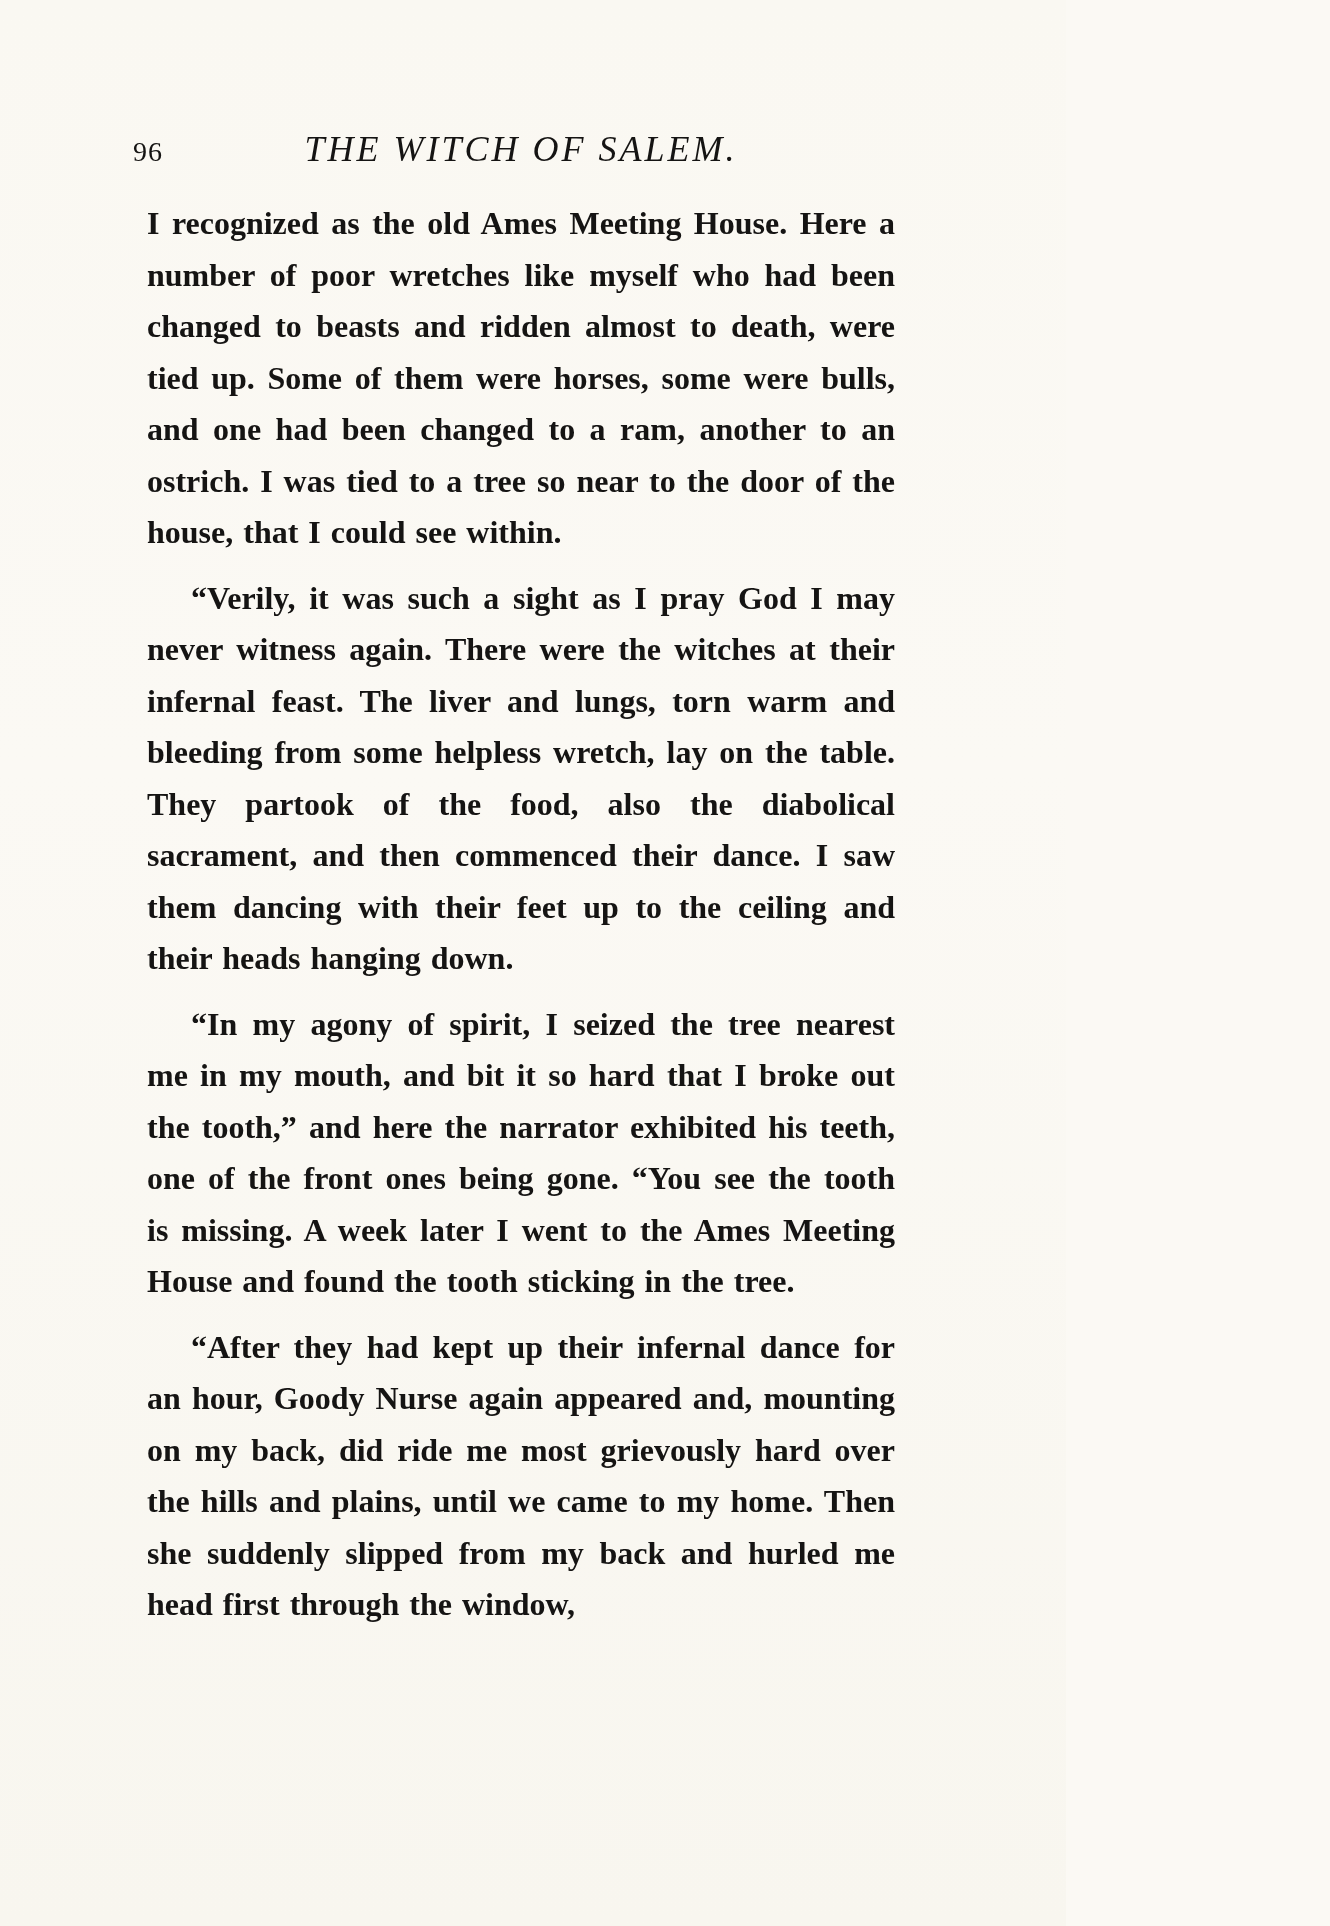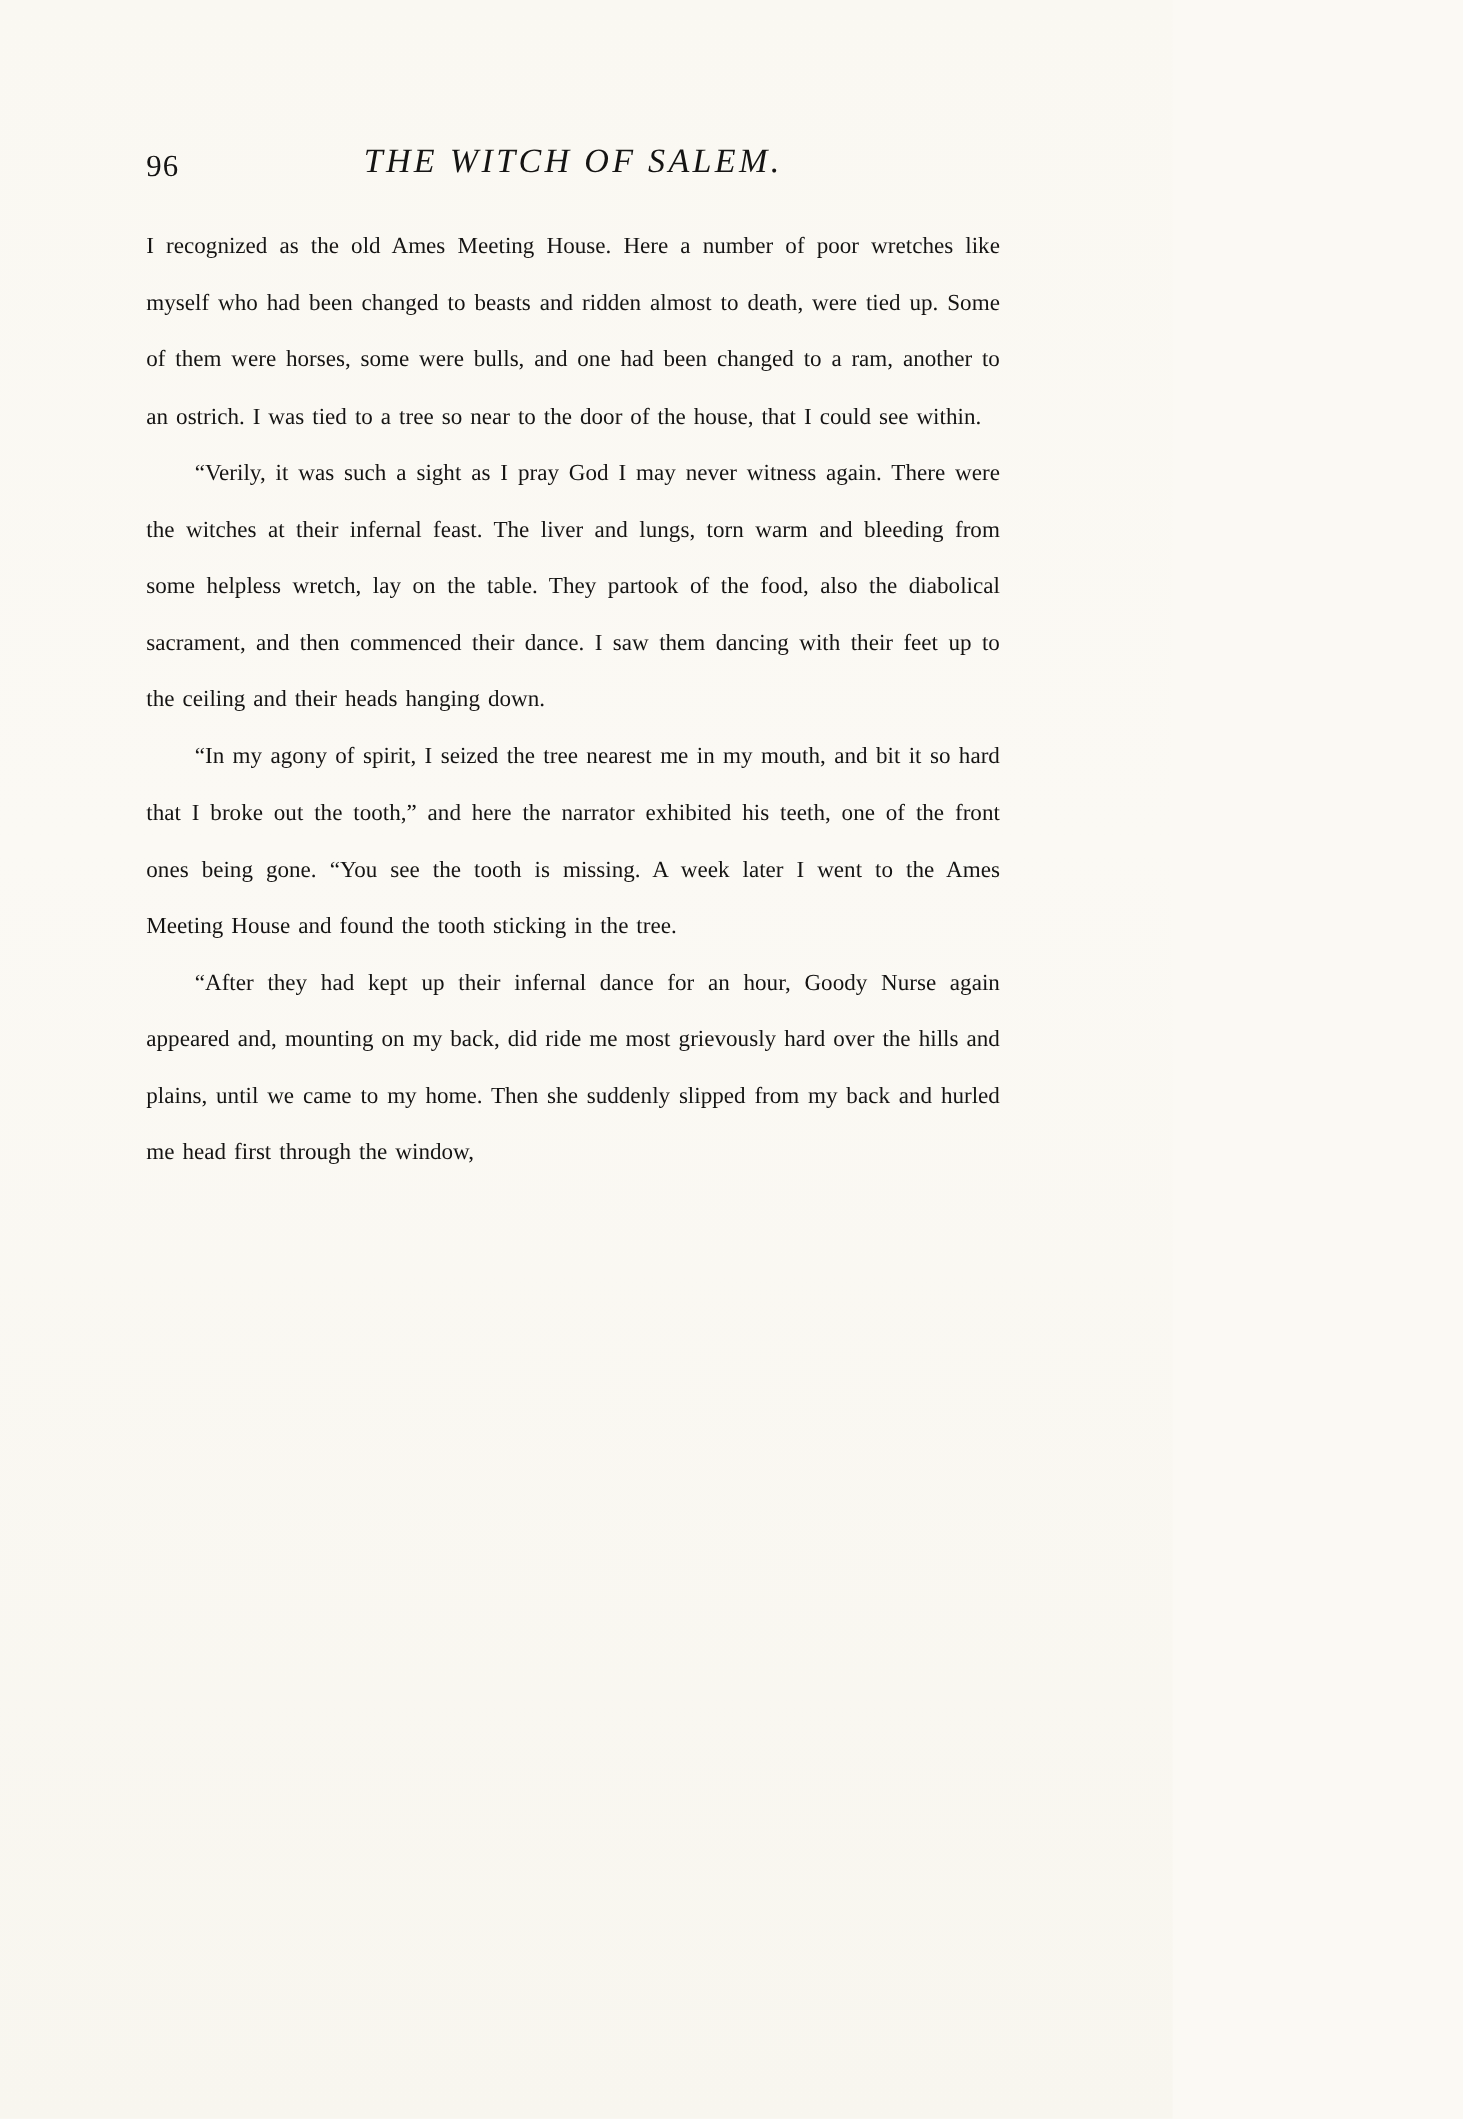--- a/index.html
+++ b/index.html
@@ -42,31 +42,32 @@
     font-size: 28px;
     letter-spacing: 1px;
   }
   .running-title {
     position: absolute;
     left: 0;
     right: 0;
     top: 0;
     text-align: center;
     font-style: italic;
-    font-size: 31px;
+    font-size: 36px;
     letter-spacing: 3px;
     white-space: nowrap;
   }
   .body-text p {
-    margin: 0;
-    font-size: 21px;
+    margin: 14px;
+    font-size: 32px;
     line-height: 51.5px;
     text-align: justify;
     text-justify: inter-word;
     word-spacing: 2px;
+    font-weight: bold;
   }
   .body-text p.indent {
     text-indent: 44px;
   }
 </style>
 </head>
 <body>
 
 <div class="scan-page">
   <div class="text-block">

